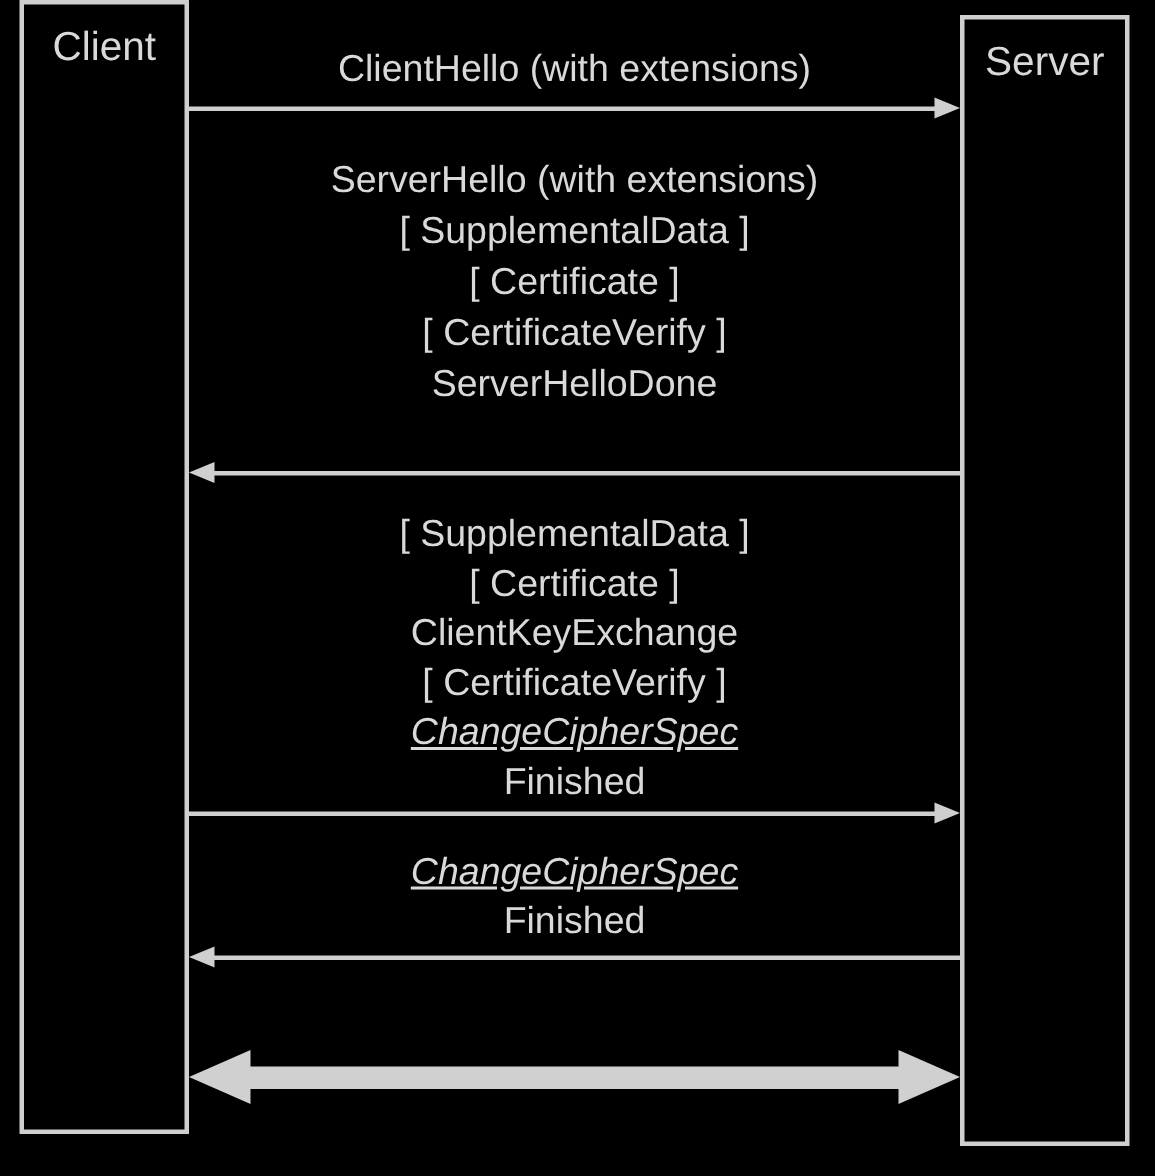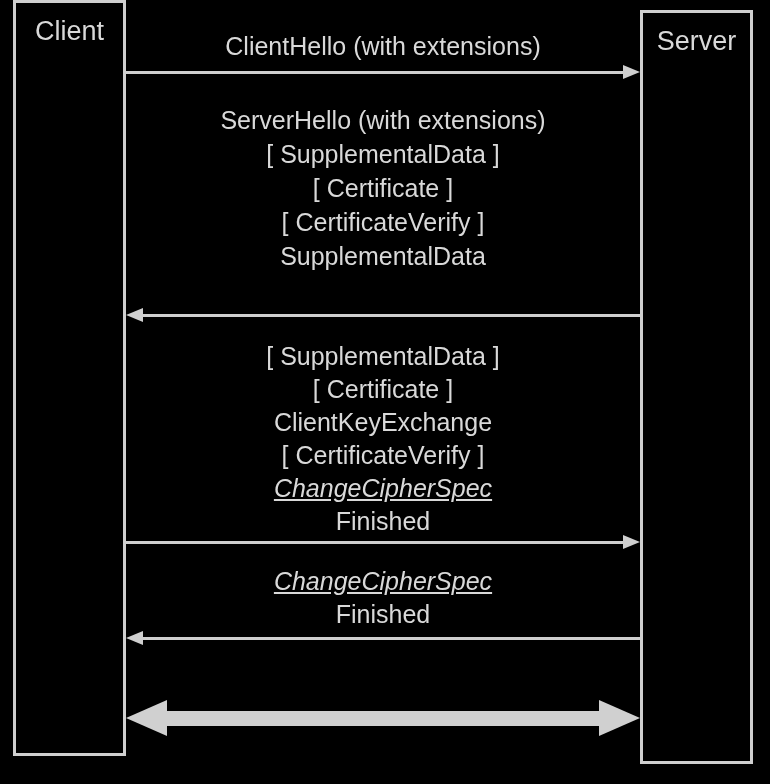--- a/index.html
+++ b/index.html
@@ -112,21 +112,21 @@
   <div class="arrow right" style="top:65px">
     <div class="shaft"></div>
     <div class="head"></div>
   </div>
 
   <div class="msg-group lh34" style="top:103px">
     <div class="msg-line">ServerHello (with extensions)</div>
     <div class="msg-line">[ SupplementalData ]</div>
     <div class="msg-line">[ Certificate ]</div>
     <div class="msg-line">[ CertificateVerify ]</div>
-    <div class="msg-line">SupplementalData</div>
+    <div class="msg-line">ServerHelloDone</div>
   </div>
   <div class="arrow left" style="top:308px">
     <div class="shaft"></div>
     <div class="head"></div>
   </div>
 
   <div class="msg-group" style="top:340px">
     <div class="msg-line">[ SupplementalData ]</div>
     <div class="msg-line">[ Certificate ]</div>
     <div class="msg-line">ClientKeyExchange</div>

